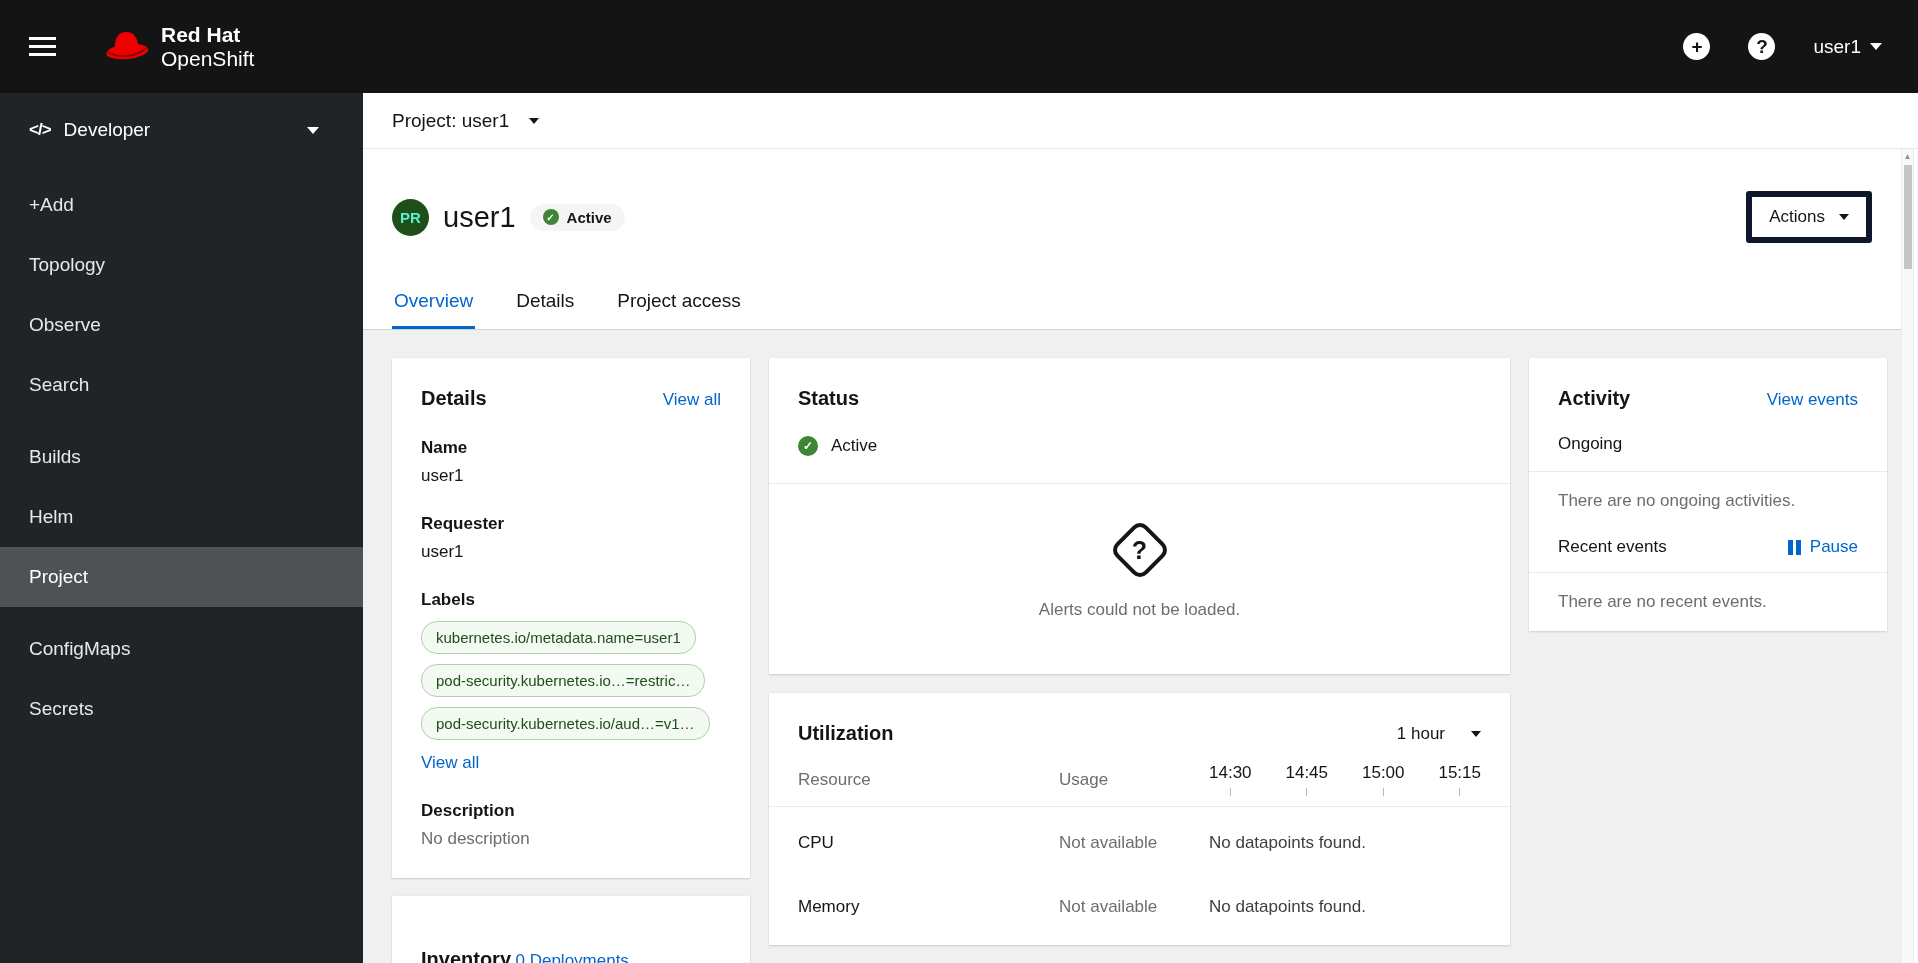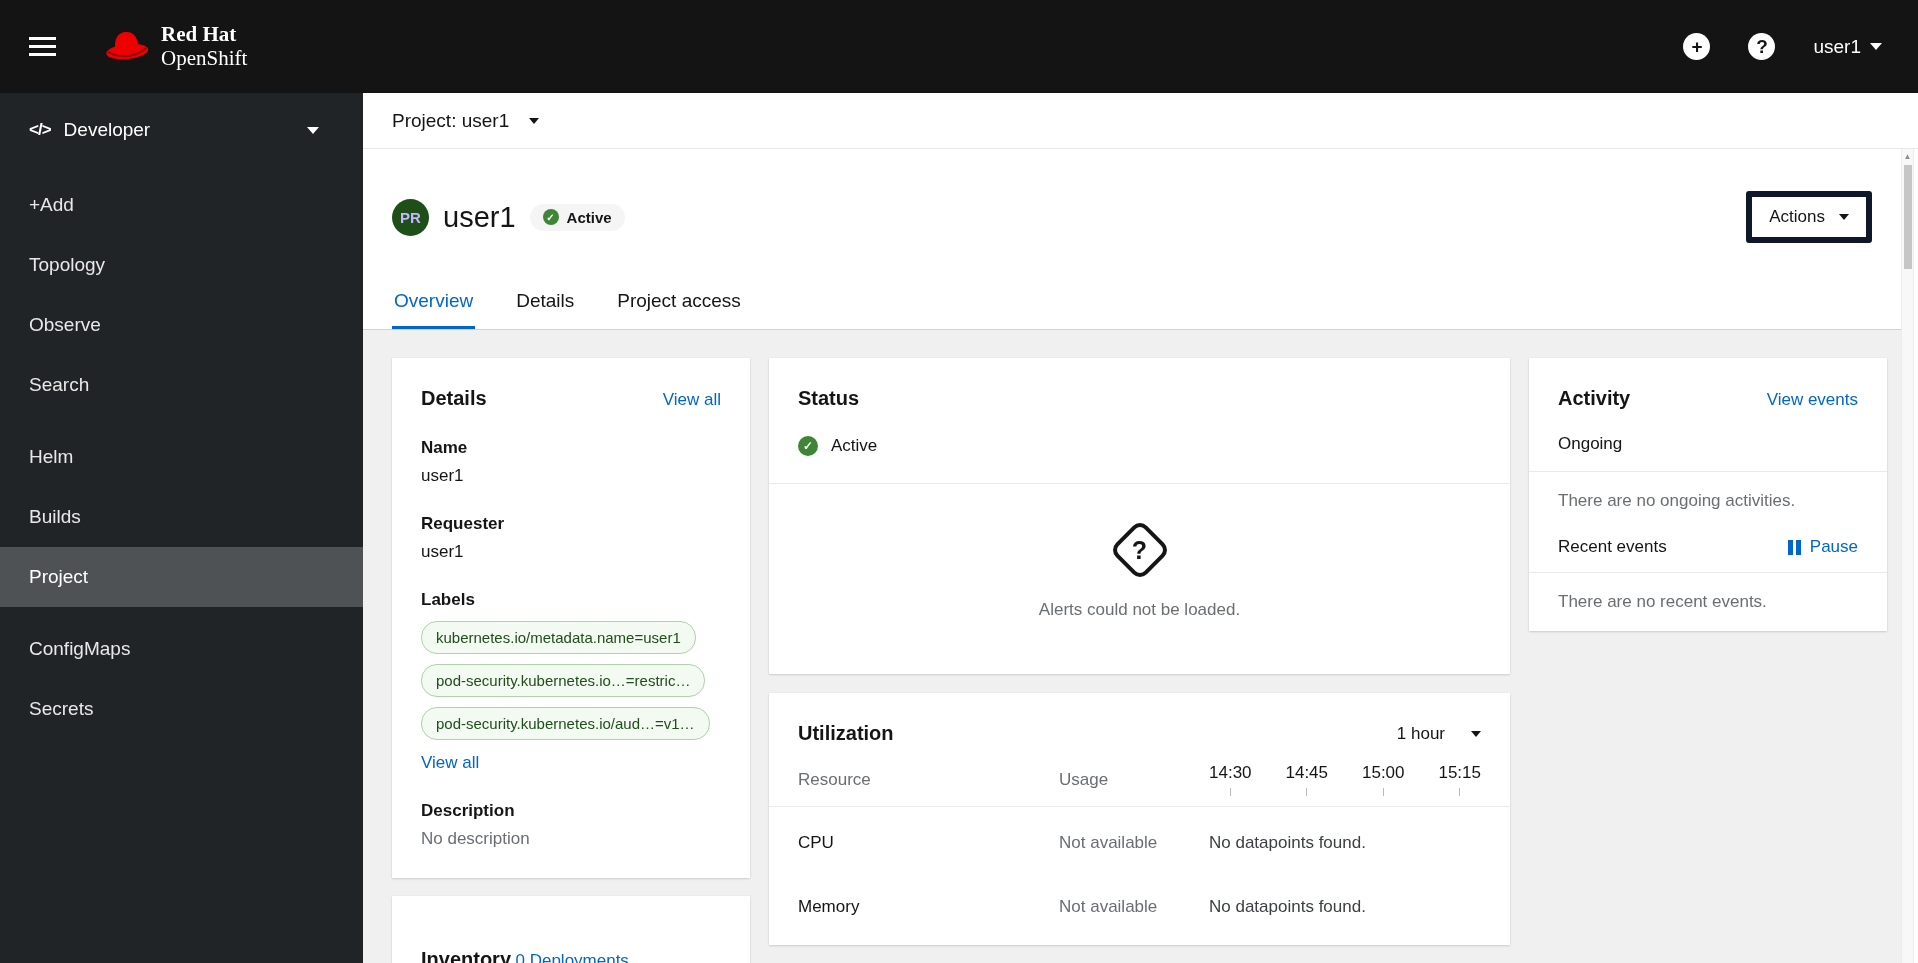--- a/index.html
+++ b/index.html
@@ -8,21 +8,21 @@
   .app { display:flex; flex-direction:column; height:100%; }
 
   
   .masthead { height:93px; background:#141414; display:flex; align-items:center;
     padding:0 36px 0 29px; flex-shrink:0; }
   .hamburger { background:none; border:none; cursor:pointer; width:44px; height:44px;
     display:flex; align-items:center; justify-content:flex-start; }
   .bars { position:relative; display:block; width:27px; height:3px; background:#fff; }
   .bars::before, .bars::after { content:""; position:absolute; left:0; width:27px; height:3px; background:#fff; }
   .bars::before { top:-8px; } .bars::after { top:8px; }
-  .brand { display:flex; align-items:center; margin-left:30px;font-family:Liberation Serif, serif; }
+  .brand { display:flex; align-items:center; margin-left:30px; }
   .brand-text { margin-left:10px; color:#fff; line-height:1.12; font-size:21px; }
   .brand-text b { display:block; font-weight:700; }
   .brand-text span { display:block; font-weight:400; }
   .mast-right { margin-left:auto; display:flex; align-items:center; gap:38px; }
   .mast-icon { width:27px; height:27px; border-radius:50%; background:#fff; color:#151515;
     display:flex; align-items:center; justify-content:center; font-weight:700; font-size:19px;
     cursor:pointer; border:none; }
   .user-menu { display:flex; align-items:center; gap:9px; color:#fff; font-size:19px; cursor:pointer; }
   .caret { width:0; height:0; border-left:6px solid transparent; border-right:6px solid transparent;
     border-top:7px solid currentColor; display:inline-block; }
@@ -44,21 +44,21 @@
   .main { flex:1; display:flex; flex-direction:column; position:relative; background:#fff; min-width:0; }
   .project-bar { height:56px; flex-shrink:0; display:flex; align-items:center;
     padding:0 29px; background:#fff; border-bottom:1px solid #e7e7e7; }
   .project-bar-label { font-size:19px; cursor:pointer; display:flex; align-items:center; gap:20px; }
   .project-bar .caret { color:#151515; }
 
   .scroll-region { flex:1; min-height:0; overflow:hidden; display:flex; flex-direction:column; padding-right:17px; }
 
   
   .page-header { display:flex; align-items:center; padding:42px 29px 30px 29px; background:#fff; }
-  .pr-badge { width:37px; height:37px; border-radius:50%; background:#1e4f18; color:#c4b5fd;
+  .pr-badge { width:37px; height:37px; border-radius:50%; background:#1e4f18; color:#5eead4;
     display:flex; align-items:center; justify-content:center; font-size:15px; font-weight:700; flex-shrink:0; }
   .page-title { font-size:29px; font-weight:400; margin:0 14px 0 14px; }
   .status-pill { display:inline-flex; align-items:center; gap:8px; background:#f5f5f5;
     border-radius:16px; padding:5px 13px; font-size:15px; font-weight:700; color:#151515; }
   .check-circle { width:16px; height:16px; border-radius:50%; background:#3e8635; color:#fff;
     display:inline-flex; align-items:center; justify-content:center; font-size:10px; font-weight:700; flex-shrink:0; }
   .check-circle.lg { width:20px; height:20px; font-size:12px; }
   .actions-btn { margin-left:auto; background:#fff; border:6px solid #0f172a; border-radius:3px;
     padding:10px 17px; font-size:17px; color:#151515; display:flex; align-items:center; gap:14px; cursor:pointer; }
   .actions-btn .caret { color:#151515; }
@@ -180,22 +180,22 @@
         <span class="code-icon">&lt;/&gt;</span>
         <span class="perspective-label">Developer</span>
         <span class="caret"></span>
       </div>
       <ul class="nav">
         <li class="nav-item">+Add</li>
         <li class="nav-item">Topology</li>
         <li class="nav-item">Observe</li>
         <li class="nav-item">Search</li>
         <li class="nav-gap"></li>
+        <li class="nav-item">Builds</li>
         <li class="nav-item">Helm</li>
-        <li class="nav-item">Builds</li>
         <li class="nav-item active">Project</li>
         <li class="nav-gap"></li>
         <li class="nav-item">ConfigMaps</li>
         <li class="nav-item">Secrets</li>
       </ul>
     </nav>
 
     <main class="main">
       <div class="project-bar">
         <span class="project-bar-label">

